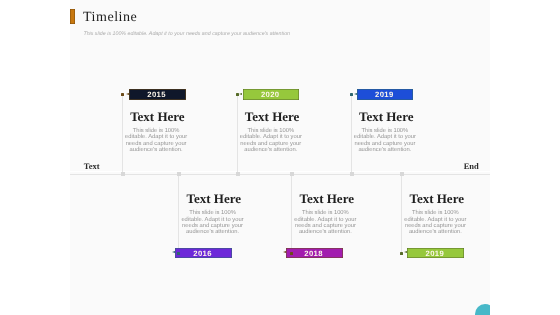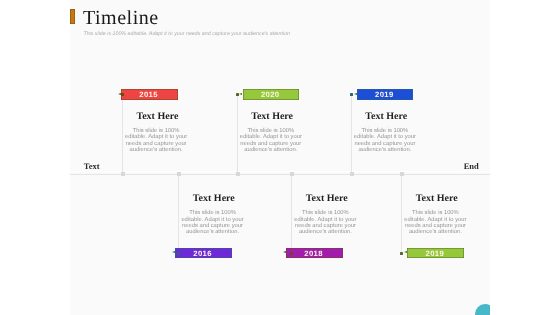--- a/index.html
+++ b/index.html
@@ -6,38 +6,38 @@
   body{width:560px;height:315px;overflow:hidden;background:#ffffff;
        font-family:"Liberation Sans", sans-serif;
        -webkit-font-smoothing:antialiased;text-rendering:geometricPrecision;}
   #slide{position:absolute;left:0;top:0;width:560px;height:315px;background:#ffffff;overflow:hidden;}
   #panel{position:absolute;left:70px;top:0;width:420px;height:315px;background:#fafafa;overflow:hidden;}
 
   
   #title-bar{position:absolute;left:70px;top:9.3px;width:5.4px;height:14.9px;background:#c8780f;
              box-shadow:inset 0 0 0 .5px #7a4a0c;}
   #title{position:absolute;left:82.9px;top:10.2px;font-family:"Liberation Serif",serif;
-         font-size:20px;line-height:16px;font-weight:400;color:#1b1b1b;letter-spacing:.55px;
+         font-size:14px;line-height:16px;font-weight:400;color:#1b1b1b;letter-spacing:.55px;
          white-space:nowrap;}
   #subtitle{position:absolute;left:83.4px;top:30.9px;font-size:5.3px;line-height:7px;color:#adadad;
             font-style:italic;white-space:nowrap;}
 
   
   #axis{position:absolute;left:70px;top:173.6px;width:420px;height:1px;background:#e4e4e4;}
   #axis-hl{position:absolute;left:70px;top:170.8px;width:420px;height:1px;background:#ffffff;}
   .marker{position:absolute;width:4px;height:4px;background:#d8d8d8;top:171.6px;}
   .stem{position:absolute;width:1px;background:#e4e4e4;}
   #start-label{position:absolute;left:83.8px;top:161.9px;font-family:"Liberation Serif",serif;
                font-size:8.5px;line-height:9px;font-weight:700;color:#2b2b2b;white-space:nowrap;}
   #end-label{position:absolute;left:463.7px;top:161.9px;font-family:"Liberation Serif",serif;
              font-size:8.5px;line-height:9px;font-weight:700;color:#2b2b2b;white-space:nowrap;}
 
   
   .card{position:absolute;width:64px;}
-  .card .head{font-family:"Liberation Serif",serif;font-size:10px;line-height:8px;font-weight:700;
+  .card .head{font-family:"Liberation Serif",serif;font-size:13px;line-height:8px;font-weight:700;
               color:#1f1f1f;text-align:center;white-space:nowrap;position:relative;left:1.3px;}
   .card .body{font-size:5.8px;line-height:6.3px;color:#949494;text-align:center;margin-top:7.2px;}
   .card .body div{white-space:nowrap;}
 
   
   .badge{position:absolute;height:10.3px;width:56.8px;}
   .badge .yr{position:absolute;left:-0.8px;top:0;width:100%;height:100%;display:flex;
              align-items:center;justify-content:center;color:#fdf6ea;font-size:7.7px;
              font-weight:700;letter-spacing:.35px;}
   .badge .tail{position:absolute;left:-3.2px;top:3.2px;width:0;height:0;
@@ -62,21 +62,21 @@
   <div id="subtitle">This slide is 100% editable. Adapt it to your needs and capture your audience's attention</div>
 
   <div id="axis-hl"></div>
   <div id="axis"></div>
   <div id="start-label">Text</div>
   <div id="end-label">End</div>
 
   <div id="milestones">
       <div class="stem" style="left: 122px; top: 94px; height: 79px;"></div>
       <div class="marker" style="left: 120.8px;"></div>
-      <div class="badge" style="left: 121px; top: 89.4px; background: #ef4444; color: rgb(107, 74, 24); box-shadow: rgb(107, 74, 24) 0px 0px 0px 0.5px inset;">
+      <div class="badge" style="left: 129px; top: 89.4px; background: #0f172a; color: rgb(107, 74, 24); box-shadow: rgb(107, 74, 24) 0px 0px 0px 0.5px inset;">
         <div class="tail"></div>
         <div class="yr">2015</div>
       </div>
       <div class="dot" style="left: 120.9px; top: 92.8px; background: rgb(107, 74, 24);"></div>
       <div class="card" style="left: 124.1px; top: 112.8px;">
         <div class="head">Text Here</div>
         <div class="body">
           <div>This slide is 100%</div>
           <div>editable. Adapt it to your</div>
           <div>needs and capture your</div>

